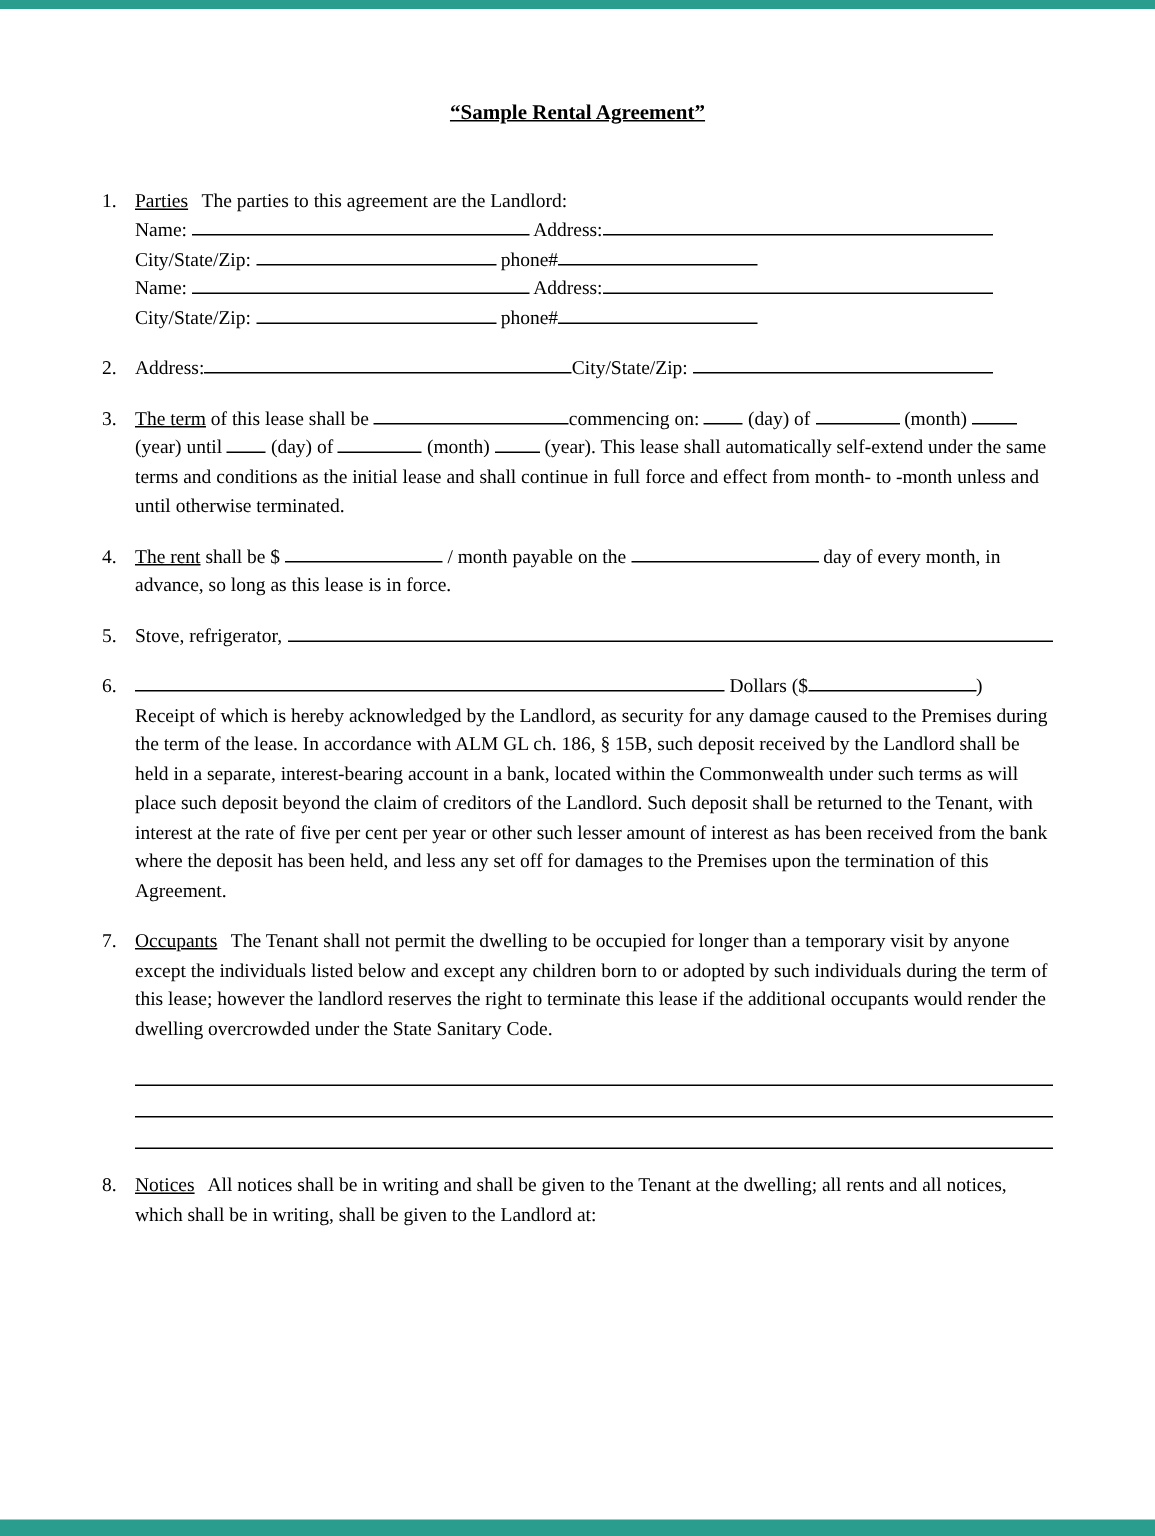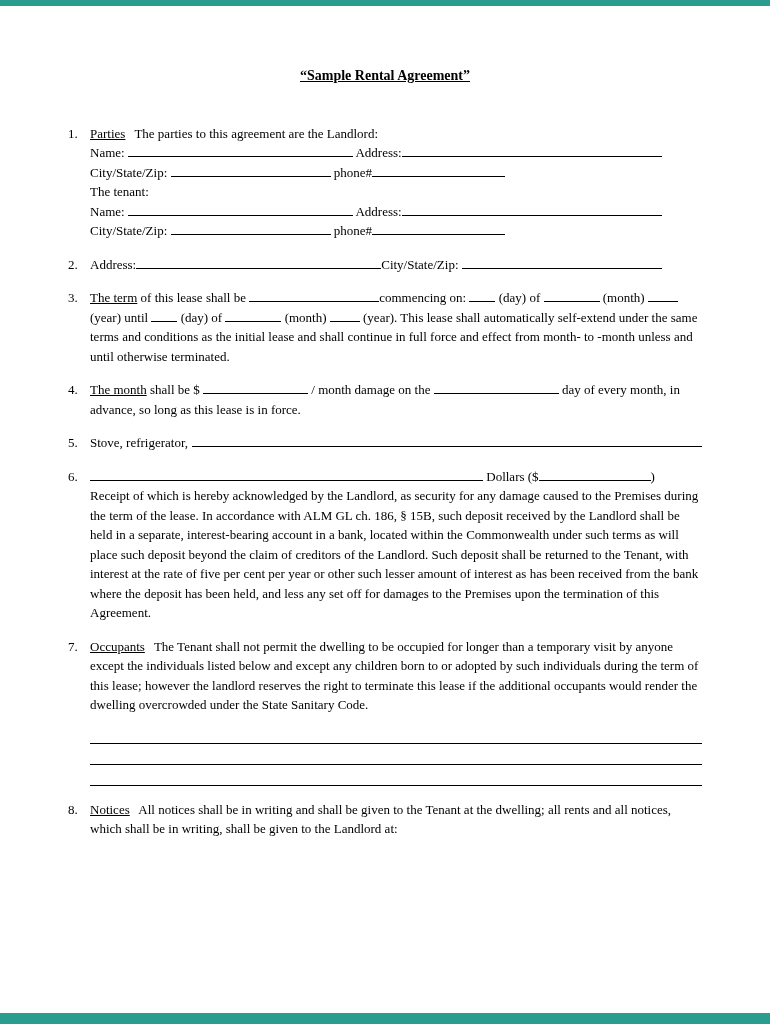--- a/index.html
+++ b/index.html
@@ -48,21 +48,20 @@
 <div class="page">
 
   <div class="doc-title">“Sample Rental Agreement”</div>
 
   <div class="item">
     <div class="num">1.</div>
     <div class="content">
       <div><span class="label lgap">Parties</span> <span>The parties to this agreement are the Landlord:</span></div>
       <div><span>Name:</span> <span class="bl" style="width:225px"></span> <span>Address:</span><span class="bl" style="width:260px"></span></div>
       <div><span>City/State/Zip:</span> <span class="bl" style="width:160px"></span> <span>phone#</span><span class="bl" style="width:133px"></span></div>
-      <div>The tenant:</div>
       <div><span>Name:</span> <span class="bl" style="width:225px"></span> <span>Address:</span><span class="bl" style="width:260px"></span></div>
       <div><span>City/State/Zip:</span> <span class="bl" style="width:160px"></span> <span>phone#</span><span class="bl" style="width:133px"></span></div>
     </div>
   </div>
 
   <div class="item">
     <div class="num">2.</div>
     <div class="content">
       <div><span>Address:</span><span class="bl" style="width:245px"></span><span>City/State/Zip:</span> <span class="bl" style="width:200px"></span></div>
     </div>
@@ -71,21 +70,21 @@
   <div class="item">
     <div class="num">3.</div>
     <div class="content">
       <div><span class="label">The term</span> <span>of this lease shall be</span> <span class="bl" style="width:130px"></span><span>commencing on:</span> <span class="bl" style="width:26px"></span> <span>(day) of</span> <span class="bl" style="width:56px"></span> <span>(month)</span> <span class="bl" style="width:30px"></span> <span>(year) until</span> <span class="bl" style="width:26px"></span> <span>(day) of</span> <span class="bl" style="width:56px"></span> <span>(month)</span> <span class="bl" style="width:30px"></span> <span>(year). This lease shall automatically self-extend under the same terms and conditions as the initial lease and shall continue in full force and effect from month- to -month unless and until otherwise terminated.</span></div>
     </div>
   </div>
 
   <div class="item">
     <div class="num">4.</div>
     <div class="content">
-      <div><span class="label">The month</span> <span>shall be $</span> <span class="bl" style="width:105px"></span> <span>/ month damage on the</span> <span class="bl" style="width:125px"></span> <span>day of every month, in advance, so long as this lease is in force.</span></div>
+      <div><span class="label">The rent</span> <span>shall be $</span> <span class="bl" style="width:105px"></span> <span>/ month payable on the</span> <span class="bl" style="width:125px"></span> <span>day of every month, in advance, so long as this lease is in force.</span></div>
     </div>
   </div>
 
   <div class="item">
     <div class="num">5.</div>
     <div class="content">
       <div class="flexline">
           <span>Stove, refrigerator,</span>
           <span class="bl grow"></span>
         </div>

